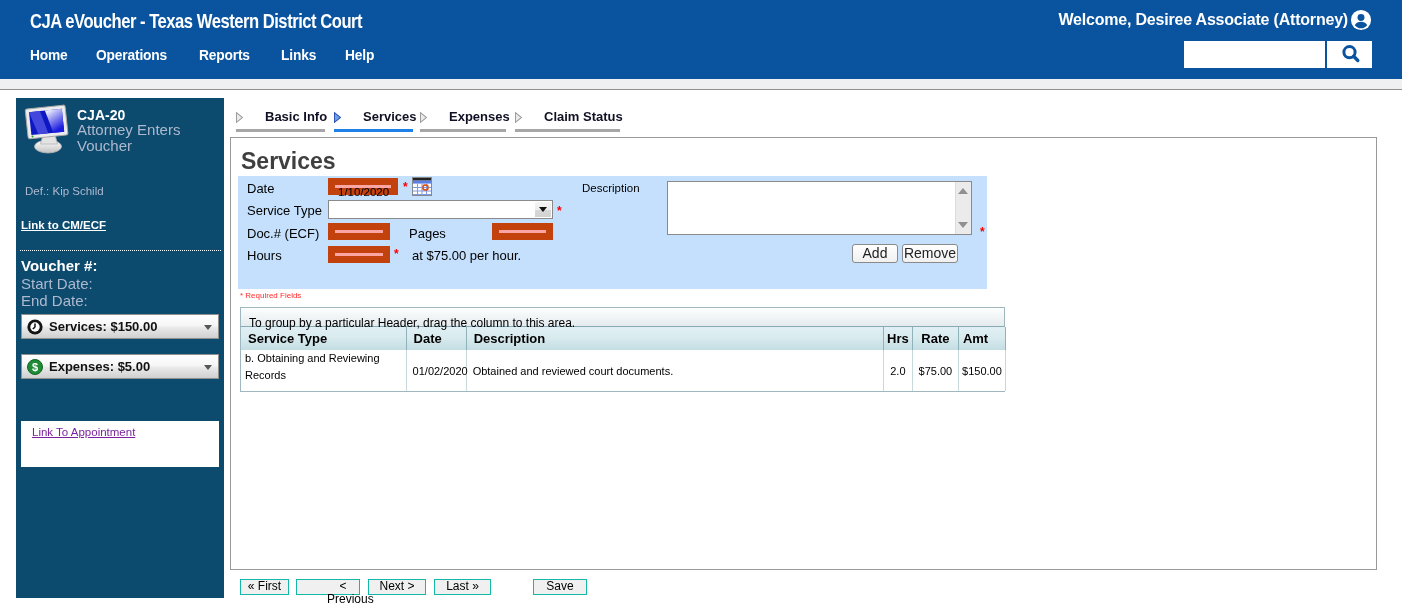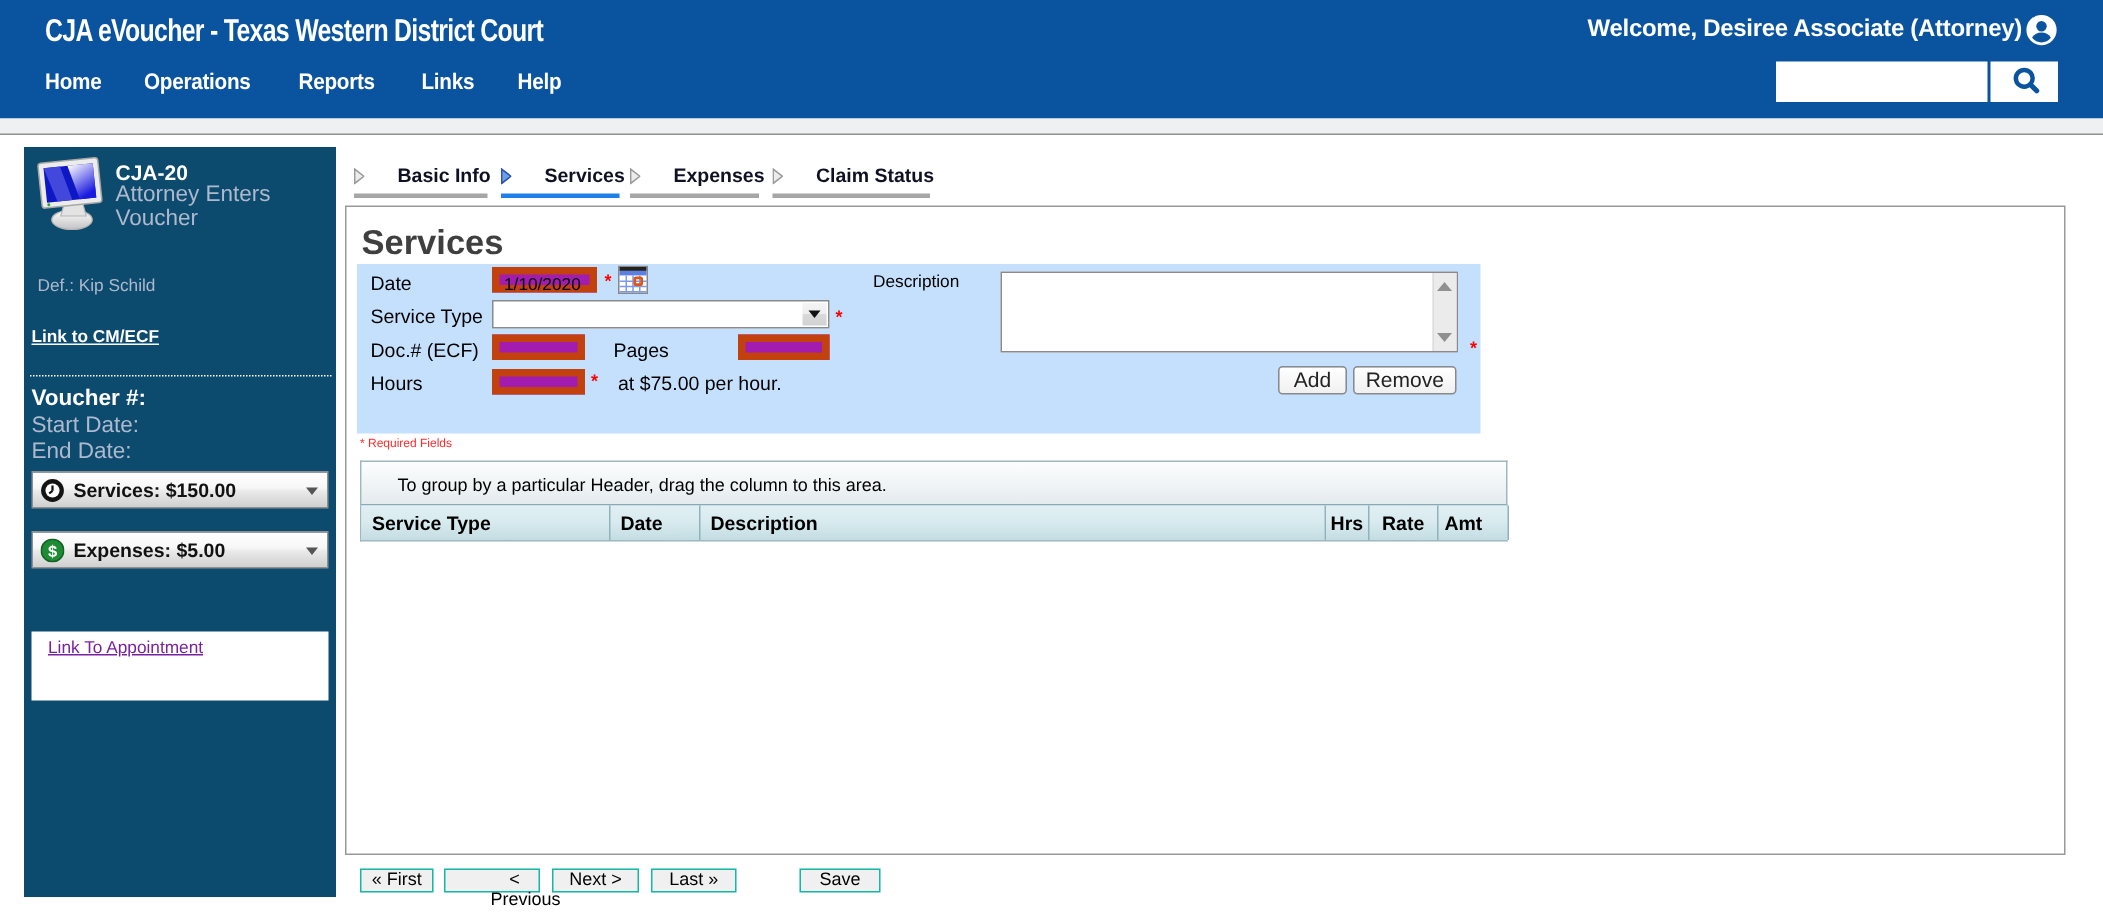--- a/index.html
+++ b/index.html
@@ -43,42 +43,42 @@
 .tab .lbl { position:absolute; left:13px; top:3px; font-size:13px; font-weight:bold; color:#101024; white-space:nowrap;padding-left:16px; }
 .tab .ul { position:absolute; left:0; bottom:0; height:3px; background:#a6a6a6; }
 .tab .ul.blue { background:#1e80e8; }
 
 
 #svc-h1 { left:241px; top:148px; font-size:23px; font-weight:bold; color:#3f3f3f; letter-spacing:0px; }
 
 
 #panel { left:238px; top:176px; width:749px; height:113px; background:#c5e0fc; }
 .flabel { font-size:13px; color:#000; }
-.finput { position:absolute; background:#a21caf; border:5px solid #c2410c; font-size:13px; color:#000; padding:0 3px; font-family:"Liberation Sans",sans-serif; }
+.finput { position:absolute; background:#fca5a5; border:7px solid #c2410c; font-size:13px; color:#000; padding:0 3px; font-family:"Liberation Sans",sans-serif; }
 .ast { color:#f00; font-size:12px; font-weight:bold; }
 
 
 #seltype { left:90px; top:24px; width:225px; height:19px; background:#fff; border:1px solid #8a8a8a; }
 #seltype .btn { position:absolute; right:1px; top:1px; width:16px; height:15px; background:linear-gradient(#f4f4f4 0%,#ededed 50%,#d9d9d9 51%,#d2d2d2 100%); }
 #seltype .btn .arr { position:absolute; left:4px; top:5px; width:0; height:0; border-left:4px solid transparent; border-right:4px solid transparent; border-top:5px solid #111; }
 
 
 #descbox { left:429px; top:5px; width:305px; height:54px; background:#fff; border:1px solid #8a8a8a; }
 #descbox .sb { position:absolute; right:0; top:0; width:16px; height:100%; background:#ebebeb; border-left:1px solid #dcdcdc; }
 .sbbtn { position:absolute; right:0; width:16px; height:16px; }
 .sbbtn .a { position:absolute; left:3px; width:0; height:0; border-left:5px solid transparent; border-right:5px solid transparent; }
 
 
 .formbtn { position:absolute; background:linear-gradient(#ffffff,#f0f0f0); border:1px solid #8a8a8a; border-radius:3px; font-size:14px; color:#222; text-align:center; font-family:"Liberation Sans",sans-serif; }
 
 #reqf { left:240px; top:291px; font-size:8px; color:#ff2a2a; }
 
 
 #grid { left:240px; top:307px; width:765px; }
-#grid .gbar { height:30px; background:linear-gradient(#fdfefe,#e4ebee); border:1px solid #9fb8bf; border-bottom:1px solid #88aab4; font-size:12px; color:#000; padding:8px 0 0 24px; }
+#grid .gbar { height:20px; background:linear-gradient(#fdfefe,#e4ebee); border:1px solid #9fb8bf; border-bottom:1px solid #88aab4; font-size:12px; color:#000; padding:8px 0 0 8px; }
 #grid table { border-collapse:collapse; width:765px; table-layout:fixed; }
 #grid th { background:linear-gradient(#e0eff3 0%,#d9ebef 45%,#c3dde3 100%); border-right:1px solid #8fb2bb; font-size:13px; color:#000; text-align:left; padding:0 0 0 7px; height:23px; font-weight:bold; }
 #grid td { background:#fff; border-right:1px solid #c7d9dd; font-size:11px; color:#000; padding:0 0 0 6px; height:41px; }
 #grid .outer { border:1px solid #9fb8bf; border-top:none; }
 
 
 .navbtn { position:absolute; top:579px; height:16px; background:#f0f0f0; border:1px solid #14b8a6; font-size:12px; color:#000; text-align:center; line-height:13px; font-family:"Liberation Sans",sans-serif; padding:0; }
 </style>
 </head>
 <body>
@@ -238,21 +238,21 @@
       <div class="sbbtn" style="top:0;">
           <div class="a" style="top:6px;border-bottom:6px solid #909090;"></div>
         </div>
       <div class="sbbtn" style="bottom:0;">
           <div class="a" style="bottom:6px;border-top:6px solid #909090;"></div>
         </div>
     </div>
     <div class="abs ast" style="left:742px;top:49px;">*</div>
 
     <div class="abs formbtn" style="left:614px;top:68px;width:46px;height:19px;line-height:17px;">Add</div>
-    <div class="abs formbtn" style="left:664px;top:68px;width:69px;height:19px;line-height:17px;">Remove</div>
+    <div class="abs formbtn" style="left:664px;top:68px;width:56px;height:19px;line-height:17px;">Remove</div>
   </div>
   <div class="abs" id="reqf">* Required Fields</div>
 
   <div class="abs" id="grid">
     <div class="gbar">To group by a particular Header, drag the column to this area.</div>
     <div class="outer">
     <table>
       <colgroup>
             <col style="width:165px">
             <col style="width:60px">
@@ -263,20 +263,28 @@
           </colgroup>
       <tbody>
             <tr>
         <th>Service Type</th>
               <th>Date</th>
               <th>Description</th>
         <th style="padding:0;text-align:center;">Hrs</th>
         <th style="padding:0;text-align:center;">Rate</th>
         <th style="padding:0 0 0 4px;">Amt</th>
       </tr>
+      <tr>
+        <td style="line-height:17px;padding:0 12px 0 4px;vertical-align:top;">b. Obtaining and Reviewing Records</td>
+        <td style="padding:0 0 0 6px;">01/02/2020</td>
+        <td>Obtained and reviewed court documents.</td>
+        <td style="padding:0;text-align:center;">2.0</td>
+        <td style="padding:0;text-align:center;">$75.00</td>
+        <td style="padding:0;text-align:center;">$150.00</td>
+      </tr>
     </tbody>
         </table>
     </div>
   </div>
 
   <div class="abs navbtn" style="left:240px;width:49px;">« First</div>
   <div class="abs navbtn" style="left:296px;width:64px;padding-left:30px;">&lt; Previous</div>
   <div class="abs navbtn" style="left:368px;width:58px;">Next &gt;</div>
   <div class="abs navbtn" style="left:434px;width:57px;">Last »</div>
   <div class="abs navbtn" style="left:533px;width:54px;">Save</div>

